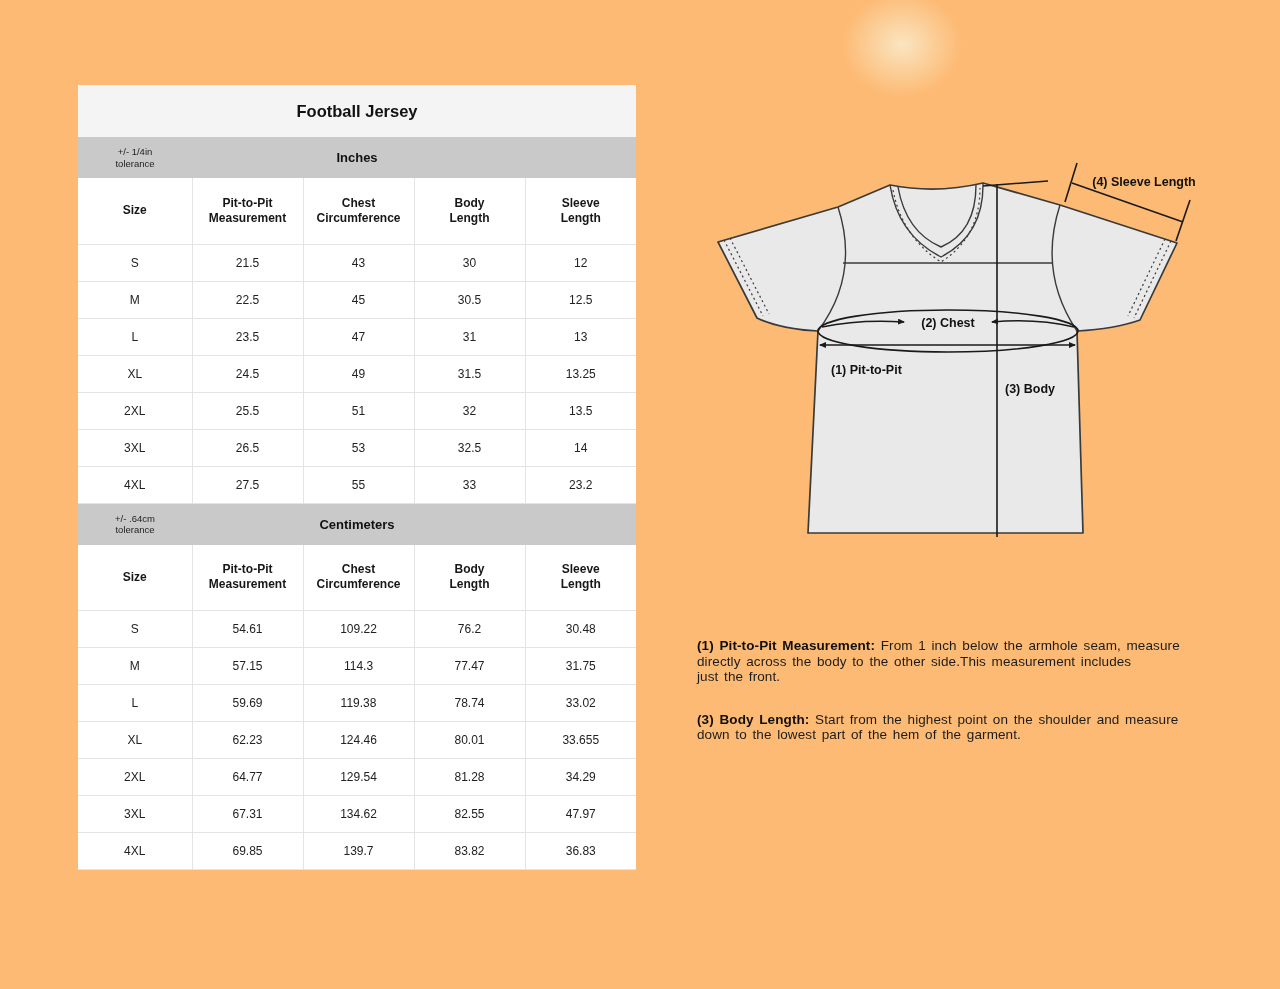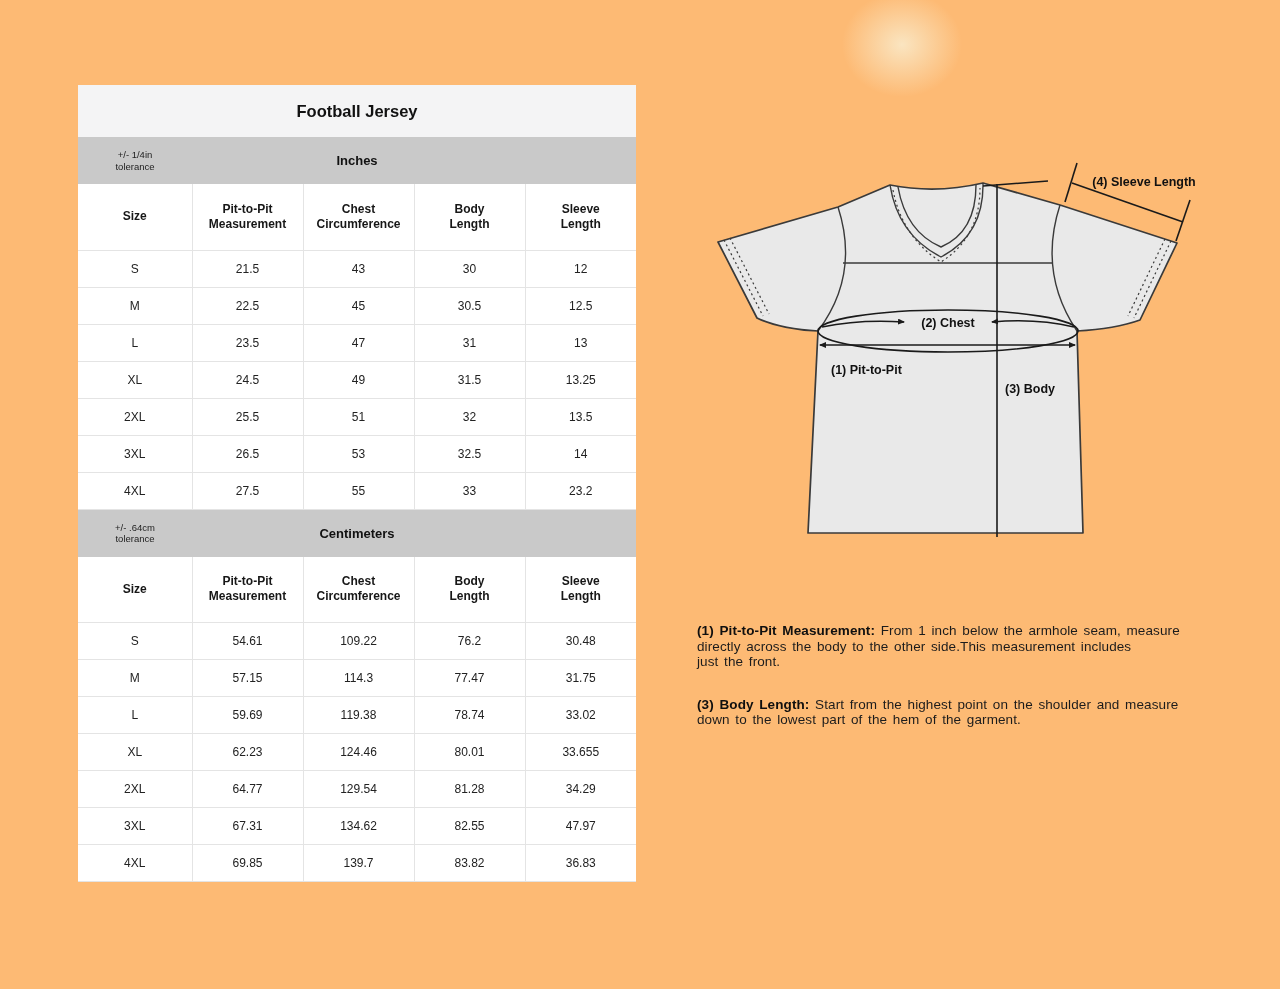--- a/index.html
+++ b/index.html
@@ -11,21 +11,21 @@
   body{font-family:"Liberation Sans","DejaVu Sans",sans-serif;color:#1c1c1c;}
   .sheet{position:relative;width:1280px;height:989px;background:#fdba74;overflow:hidden;}
 
   .bg-artifact{position:absolute;left:842px;top:-8px;width:120px;height:105px;
     background:radial-gradient(closest-side,rgba(249,243,218,0.75),rgba(249,243,218,0));}
 
   
   .chart{position:absolute;left:78px;top:85px;width:558px;}
   .chart-title{height:52px;background:var(--title_bg);display:flex;align-items:center;justify-content:center;
     font-size:16.5px;font-weight:bold;color:#111;}
-  .unit-band{position:relative;height:47px;background:var(--band_bg);}
+  .unit-band{position:relative;height:41px;background:var(--band_bg);}
   .tolerance{position:absolute;left:0;top:0;width:114px;height:100%;display:flex;align-items:center;justify-content:center;
     text-align:center;font-size:9.5px;line-height:11.5px;color:#222;white-space:pre-line;}
   .unit-label{position:absolute;left:0;top:0;width:100%;height:100%;display:flex;align-items:center;justify-content:center;
     font-size:13px;font-weight:bold;color:#111;}
   table.size-table{width:558px;border-collapse:collapse;table-layout:fixed;}
   table.size-table th{height:66px;font-size:12px;font-weight:bold;color:#171717;text-align:center;
     vertical-align:middle;white-space:pre-line;line-height:15px;background:#fff;}
   table.size-table td{height:37px;font-size:12px;color:#222;text-align:center;vertical-align:middle;background:#fff;}
   table.size-table td+td, table.size-table th+th{border-left:1px solid var(--border_color);}
   table.size-table tbody tr td{border-top:1px solid var(--border_color);}
@@ -34,21 +34,21 @@
   
   .diagram{position:absolute;left:680px;top:130px;width:530px;height:445px;}
   .outline{fill:var(--jersey_fill);stroke:var(--line_color);stroke-width:1.7;stroke-linejoin:round;}
   .seam{fill:none;stroke:var(--line_color);stroke-width:1.4;}
   .stitch{fill:none;stroke:var(--line_color);stroke-width:1.2;stroke-dasharray:2 3;}
   .measure{fill:none;stroke:var(--measure_color);stroke-width:1.6;}
   .dlabel{font-family:"Liberation Sans","DejaVu Sans",sans-serif;font-size:12.5px;font-weight:bold;fill:#111;}
 
   
   .notes{position:absolute;left:697px;top:621px;width:512px;}
-  .note{margin:2px 0 27px 0;font-size:13.5px;line-height:15.6px;color:#1c1c1c;
+  .note{margin:17px 0 27px 0;font-size:13.5px;line-height:15.6px;color:#1c1c1c;
     word-spacing:1.8px;letter-spacing:0.1px;}
   .note b{color:#0f0f0f;}
   .note .note-text{white-space:pre-line;}
 </style>
 </head>
 <body>
 
 <div class="sheet">
 
   <div class="bg-artifact"></div>

